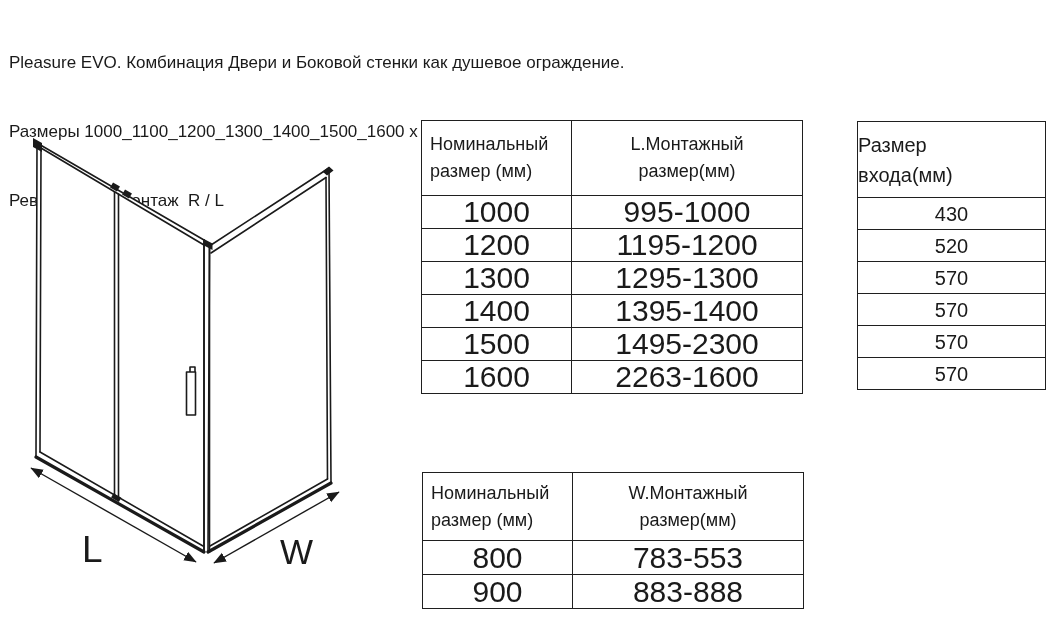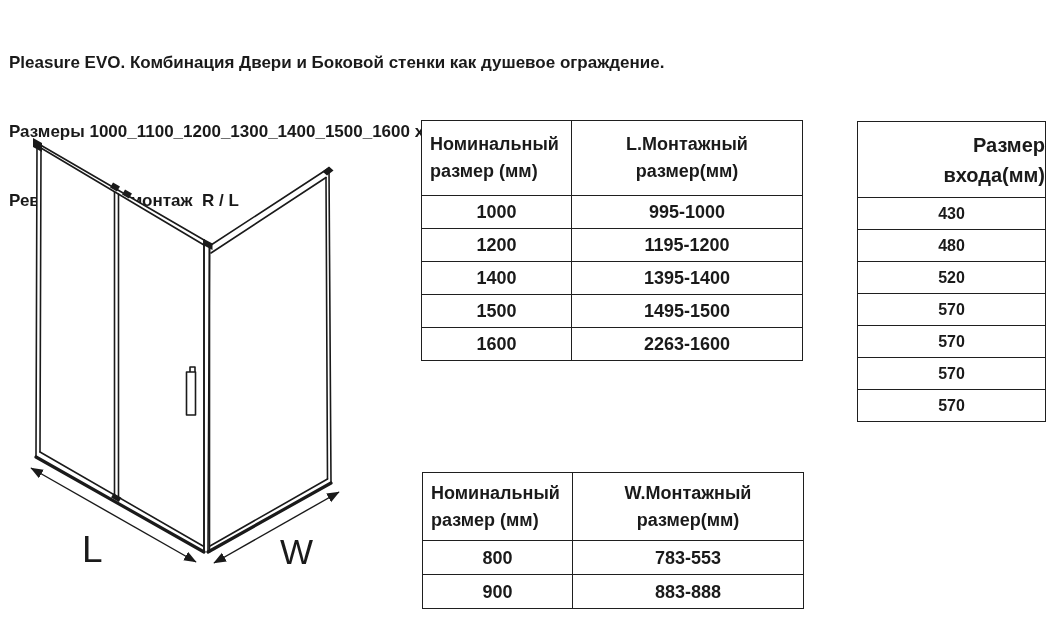--- a/index.html
+++ b/index.html
@@ -7,59 +7,59 @@
     width: 1048px; height: 617px;
     background: #ffffff;
     position: relative;
     overflow: hidden;
     color: #1a1a1a;
     font-family: "Liberation Sans", sans-serif;
   }
   .title {
     position: absolute;
     left: 9px; top: 5px;
-    font-weight: 700;
+    font-weight: 400;
     font-size: 17px;
     line-height: 23px;
     white-space: pre;
   }
   svg.drawing { position: absolute; left: 0; top: 100px; }
 
   table.spec {
     position: absolute;
     border-collapse: collapse;
     table-layout: fixed;
     background: #ffffff;
   }
   table.spec th, table.spec td {
     border: 1.6px solid #1f1f1f;
     padding: 0;
-    font-weight: 700;
+    font-weight: 400;
     overflow: hidden;
   }
   
   .t1 { left: 421px; top: 120px; width: 381px; }
   .t1 tr.hrow { height: 75px; }
   .t1 tr.drow { height: 33px; }
   
   .t2 { left: 857px; top: 121px; width: 188px; }
   .t2 tr.hrow { height: 76px; }
   .t2 tr.drow { height: 32px; }
   
   .t3 { left: 422px; top: 472px; width: 381px; }
   .t3 tr.hrow { height: 68px; }
   .t3 tr.drow { height: 34px; }
 
   th.hd { font-size: 18px; line-height: 27px; vertical-align: middle; }
   th.hd.left { text-align: left; padding-left: 8px; }
   th.hd.center { }
-  .t2 th.hd { font-size: 20px; line-height: 30px; text-align: right; }
-
-  td.val { font-size: 18px; text-align: center; vertical-align: middle; line-height: 1; }
-  .t2 td.val { font-size: 16px; }
+  .t2 th.hd { font-size: 20px; line-height: 30px; text-align: left; }
+
+  td.val { font-size: 30px; text-align: center; vertical-align: middle; line-height: 1; }
+  .t2 td.val { font-size: 20px; }
 </style>
 </head>
 <body>
 
 <div class="title">
   <div>Pleasure EVO. Комбинация Двери и Боковой стенки как душевое ограждение.</div>
   <div>Размеры 1000_1100_1200_1300_1400_1500_1600 x 800_900</div>
   <div>Реверсивный монтаж  R / L</div>
 </div>
 
@@ -127,26 +127,30 @@
     </tr>
     <tr class="drow">
       <td class="val">1000</td>
       <td class="val">995-1000</td>
     </tr>
     <tr class="drow">
       <td class="val">1200</td>
       <td class="val">1195-1200</td>
     </tr>
     <tr class="drow">
+      <td class="val">1300</td>
+      <td class="val">1295-1300</td>
+    </tr>
+    <tr class="drow">
       <td class="val">1400</td>
       <td class="val">1395-1400</td>
     </tr>
     <tr class="drow">
       <td class="val">1500</td>
-      <td class="val">1495-1500</td>
+      <td class="val">1495-2300</td>
     </tr>
     <tr class="drow">
       <td class="val">1600</td>
       <td class="val">2263-1600</td>
     </tr>
   </tbody>
 </table>
 
 <table class="spec t2">
   <colgroup>
@@ -154,23 +158,20 @@
     </colgroup>
   <tbody>
     <tr class="hrow">
       <th class="hd">
         <div>Размер</div>
         <div>входа(мм)</div>
       </th>
     </tr>
     <tr class="drow">
       <td class="val">430</td>
-    </tr>
-    <tr class="drow">
-      <td class="val">480</td>
     </tr>
     <tr class="drow">
       <td class="val">520</td>
     </tr>
     <tr class="drow">
       <td class="val">570</td>
     </tr>
     <tr class="drow">
       <td class="val">570</td>
     </tr>

